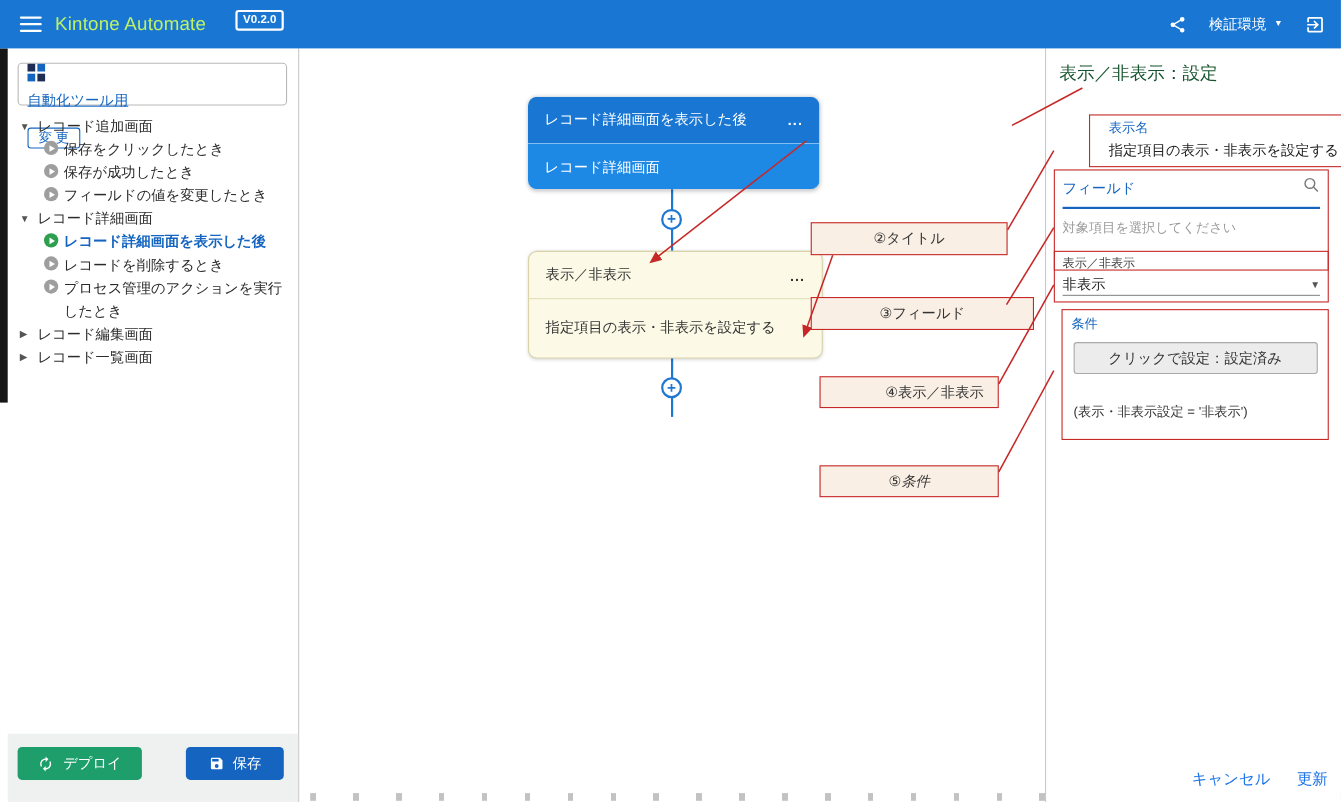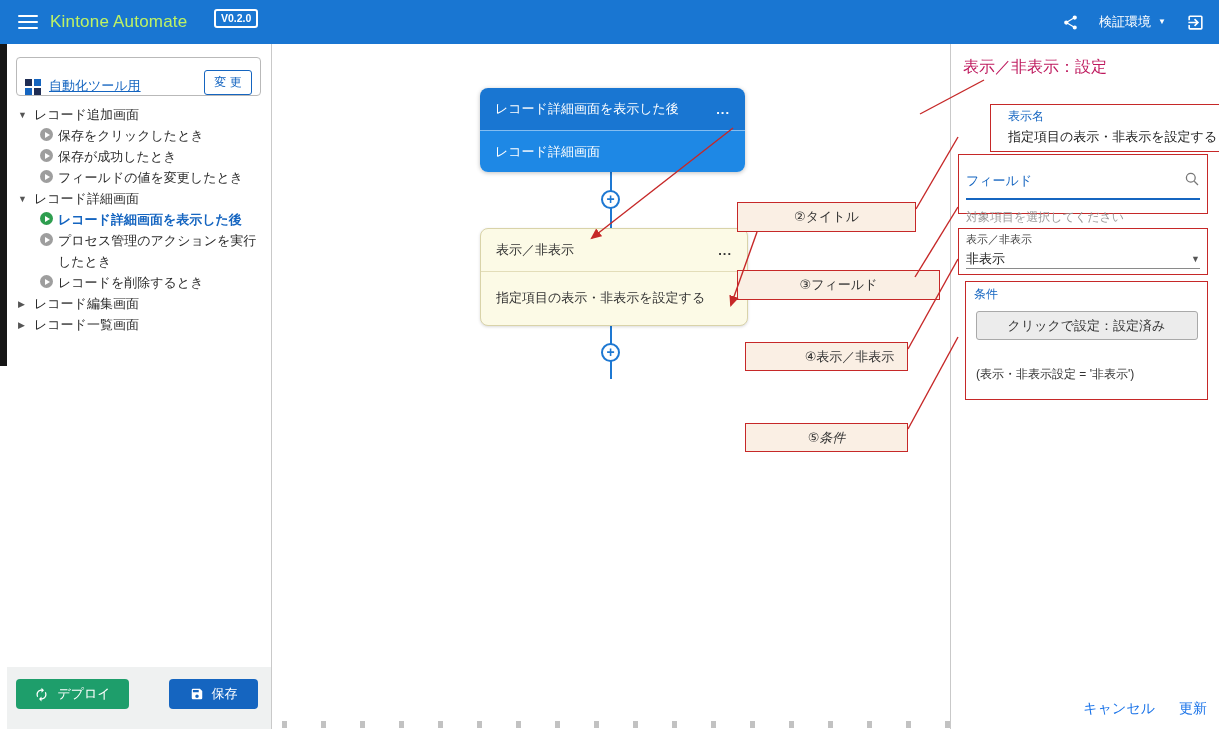--- a/index.html
+++ b/index.html
@@ -15,21 +15,21 @@
   .tb-right { position:absolute; right:14px; top:0; height:44px; display:flex; align-items:center; gap:20px; }
   .tb-env { display:flex; align-items:center; gap:7px; color:#fff; font-size:13px; cursor:pointer; }
   .tb-env .caret { font-size:8px; line-height:1; }
   .tb-icon { display:flex; align-items:center; cursor:pointer; }
 
   
   .left-scrollbar { position:absolute; left:0; top:44px; width:7px; height:322px; background:#161616; z-index:15; }
 
   
   .sidebar { position:absolute; left:7px; top:44px; width:265px; height:685px; background:#fff; border-right:1px solid #c9c9c9; z-index:10; }
-  .side-head { position:absolute; left:9px; top:13px; width:245px; height:39px; border:1px solid #b9b9b9; border-radius:4px; display:flex; align-items:flex-end; padding:0 8px; gap:8px; background:#fff; }
+  .side-head { position:absolute; left:9px; top:13px; width:245px; height:39px; border:1px solid #b9b9b9; border-radius:4px; display:flex; align-items:flex-start; padding:0 8px; gap:8px; background:#fff;flex-direction:column; }
   .logo { width:16px; height:16px; display:grid; grid-template-columns:7px 7px; grid-template-rows:7px 7px; gap:2px; }
   .logo i { display:block; }
   .logo .q1, .logo .q4 { background:#1f2d54; }
   .logo .q2, .logo .q3 { background:#1565C0; }
   .app-link { color:#1565C0; font-size:13px; text-decoration:underline; cursor:pointer; white-space:nowrap; }
   .side-head .sp { flex:1; }
   .chg-btn { width:48px; height:25px; border:1.5px solid #1565C0; border-radius:3px; background:#fff; color:#1565C0; font-size:12px; cursor:pointer; font-family:inherit; white-space:nowrap; }
   .tree { position:absolute; left:0; top:60px; right:4px; font-size:13px; color:#2b2b2b; }
   .t-g { display:flex; align-items:center; gap:6px; padding-left:11px; min-height:21px; cursor:pointer; }
   .t-g .ar { font-size:9px; color:#555; width:10px; }
@@ -63,24 +63,24 @@
   .callout { position:absolute; border:1.5px solid #C62828; background:#FAEFE4; display:flex; align-items:center; justify-content:center; font-size:13px; color:#333; z-index:30; }
   .callout.c1 { left:733px; top:113px; width:188px; height:30px; }
   .callout.c2 { left:737px; top:202px; width:179px; height:30px; }
   .callout.c3 { left:737px; top:270px; width:203px; height:30px; }
   .callout.c4 { left:745px; top:342px; width:163px; height:29px;padding-left:46px; }
   .callout.c5 { left:745px; top:423px; width:163px; height:29px;font-style:italic; }
 
   
   .divider { position:absolute; left:950px; top:44px; width:1px; height:685px; background:#c9c9c9; z-index:12; }
   .panel { position:absolute; left:951px; top:44px; width:268px; height:685px; background:#fff; z-index:10; }
-  .p-title { position:absolute; left:12px; top:13px; font-size:16px; font-weight:normal; color:#be185d; }
+  .p-title { position:absolute; left:12px; top:13px; font-size:16px; font-weight:normal; color:#14532d; }
   .rbox { position:absolute; border:1.5px solid #C62828; background:transparent; }
   .rbox.b1 { left:7px; top:60px; width:250px; height:48px; padding:3px 17px;margin-left:32px; }
-  .rbox.b2 { left:7px; top:110px; width:250px; height:60px; padding:16px 7px 0; }
+  .rbox.b2 { left:7px; top:110px; width:250px; height:92px; padding:5px 7px 0; }
   .rbox.b3 { left:7px; top:184px; width:250px; height:47px; padding:3px 7px; }
   .rbox.b4 { left:14px; top:237px; width:243px; height:119px; padding:4px 8px; }
   .lbl-blue { color:#1565C0; font-size:12px; }
   .lbl-blue.f13 { font-size:13px; }
   .lbl-sm { color:#444; font-size:11px; }
   .rbox .val { color:#222; font-size:13px; margin-top:3px; }
   .rbox .row { display:flex; align-items:center; justify-content:space-between; }
   .ul-blue { height:2px; background:#1565C0; margin-top:7px; }
   .ul-gray { position:absolute; left:7px; right:7px; bottom:5px; height:1px; background:#8a8a8a; }
   .helper { color:#9a9a9a; font-size:12px; margin-top:9px; }
@@ -173,27 +173,27 @@
       <div class="t-i sel">
           <span class="ni">
             <i></i>
           </span>
           <span class="il">レコード詳細画面を表示した後</span>
         </div>
       <div class="t-i">
           <span class="ni">
             <i></i>
           </span>
+          <span class="il">レコードを削除するとき</span>
+        </div>
+      <div class="t-i">
+          <span class="ni">
+            <i></i>
+          </span>
           <span class="il">プロセス管理のアクションを実行したとき</span>
-        </div>
-      <div class="t-i">
-          <span class="ni">
-            <i></i>
-          </span>
-          <span class="il">レコードを削除するとき</span>
         </div>
 
       <div class="t-g">
           <span class="ar">▶</span>
           <span>レコード編集画面</span>
         </div>
       <div class="t-g">
           <span class="ar">▶</span>
           <span>レコード一覧画面</span>
         </div>

